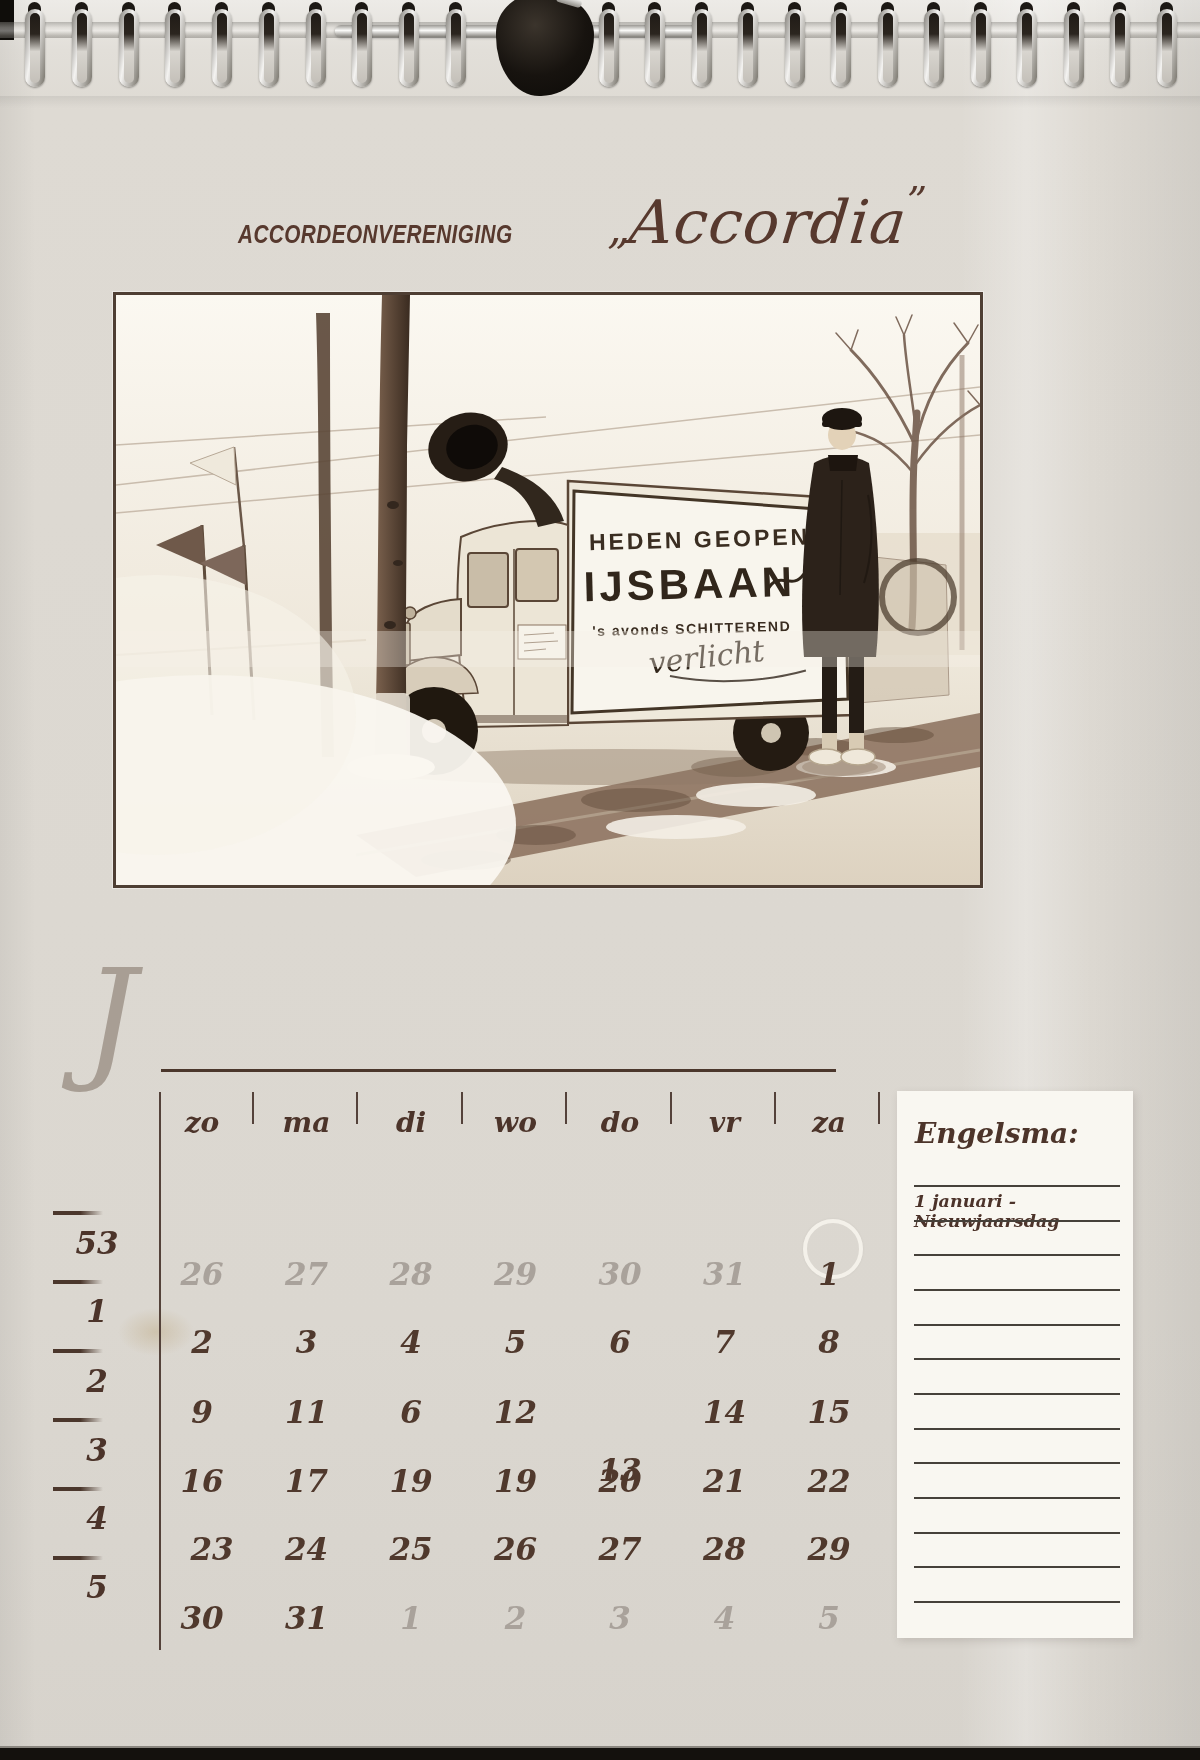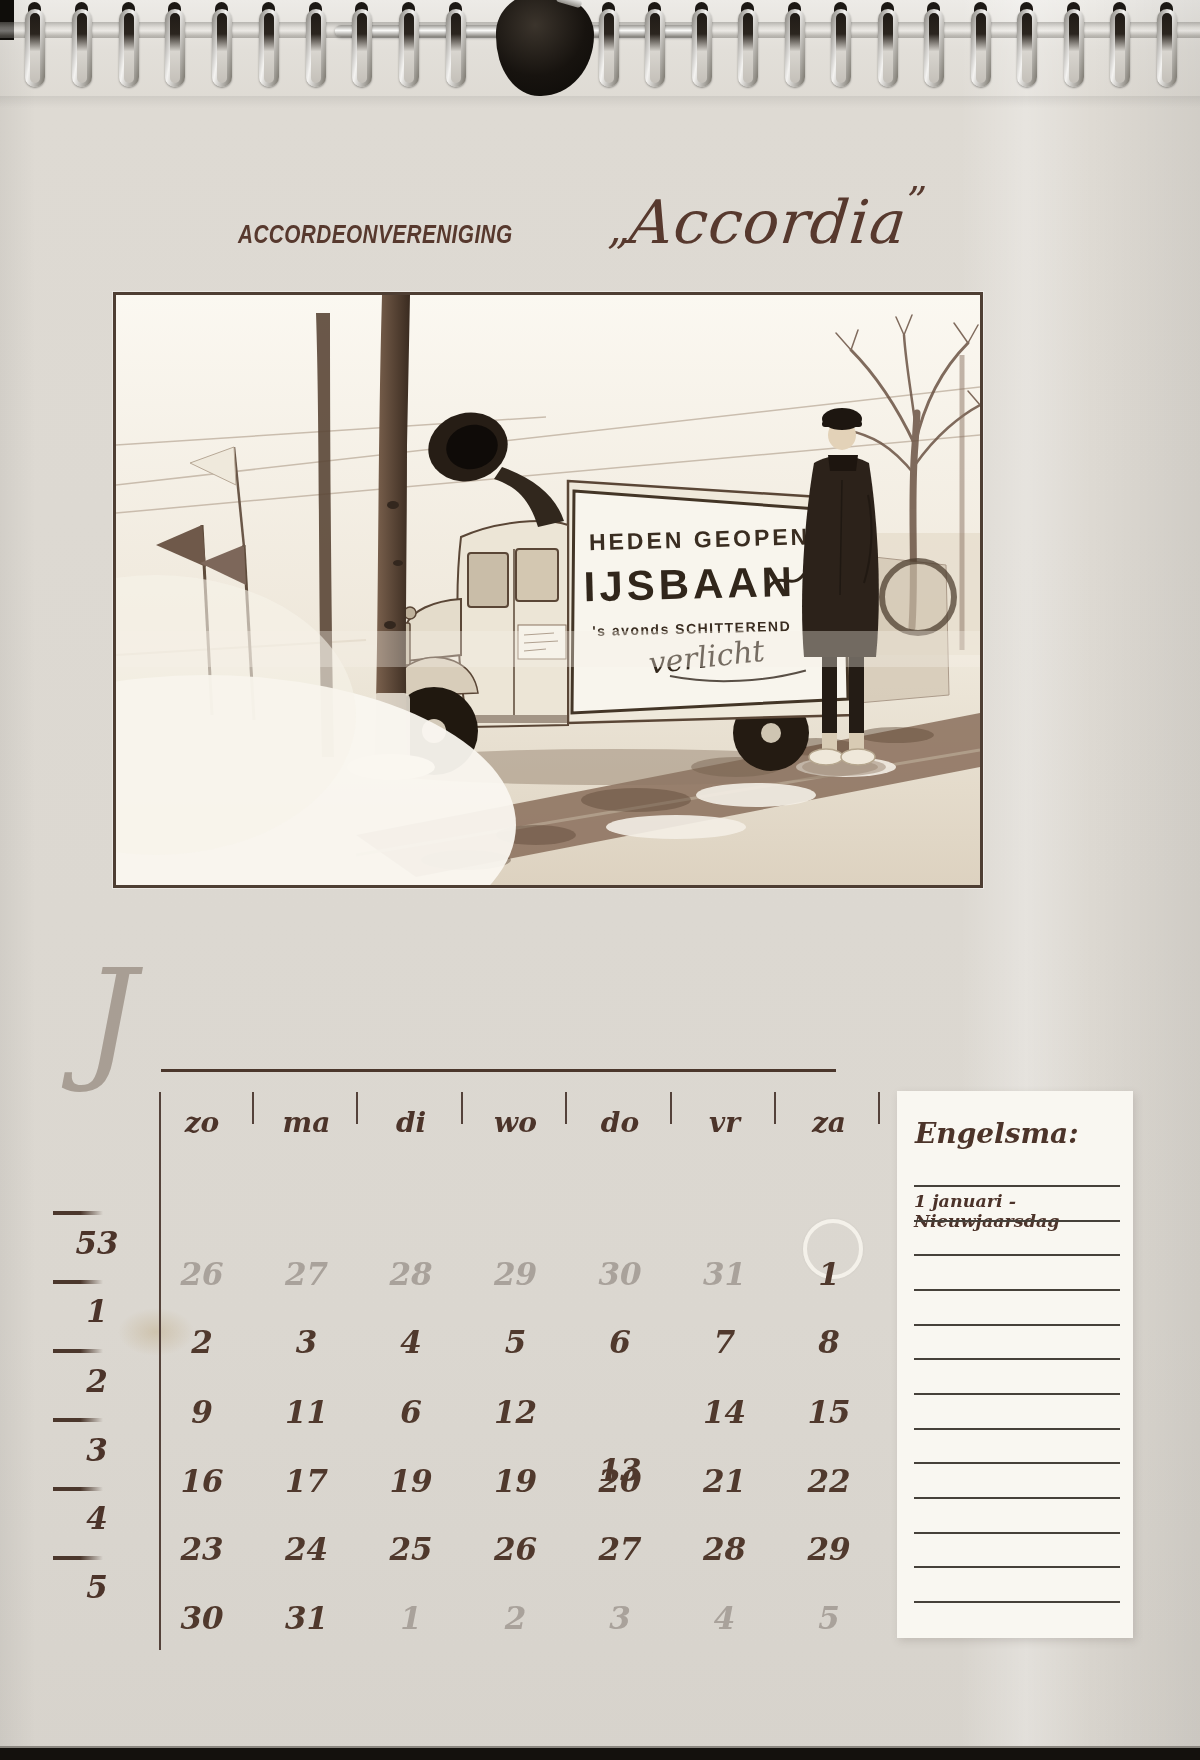--- a/index.html
+++ b/index.html
@@ -381,21 +381,21 @@
       <div class="day" style="left: 777px; top: 1363px;">15</div>
       <div class="wk" style="left: 45px; top: 1432px;">3</div>
       <div class="day" style="left: 150px; top: 1432px;">16</div>
       <div class="day" style="left: 254.5px; top: 1432px;">17</div>
       <div class="day" style="left: 359px; top: 1432px;">19</div>
       <div class="day" style="left: 463.5px; top: 1432px;">19</div>
       <div class="day" style="left: 568px; top: 1432px;">20</div>
       <div class="day" style="left: 672.5px; top: 1432px;">21</div>
       <div class="day" style="left: 777px; top: 1432px;">22</div>
       <div class="wk" style="left: 45px; top: 1500px;">4</div>
-      <div class="day" style="left: 150px; top: 1500px;">23</div>
+      <div class="day" style="left: 160px; top: 1500px;">23</div>
       <div class="day" style="left: 254.5px; top: 1500px;">24</div>
       <div class="day" style="left: 359px; top: 1500px;">25</div>
       <div class="day" style="left: 463.5px; top: 1500px;">26</div>
       <div class="day" style="left: 568px; top: 1500px;">27</div>
       <div class="day" style="left: 672.5px; top: 1500px;">28</div>
       <div class="day" style="left: 777px; top: 1500px;">29</div>
       <div class="wk" style="left: 45px; top: 1569px;">5</div>
       <div class="day" style="left: 150px; top: 1569px;">30</div>
       <div class="day" style="left: 254.5px; top: 1569px;">31</div>
       <div class="day muted" style="left: 359px; top: 1569px;">1</div>

